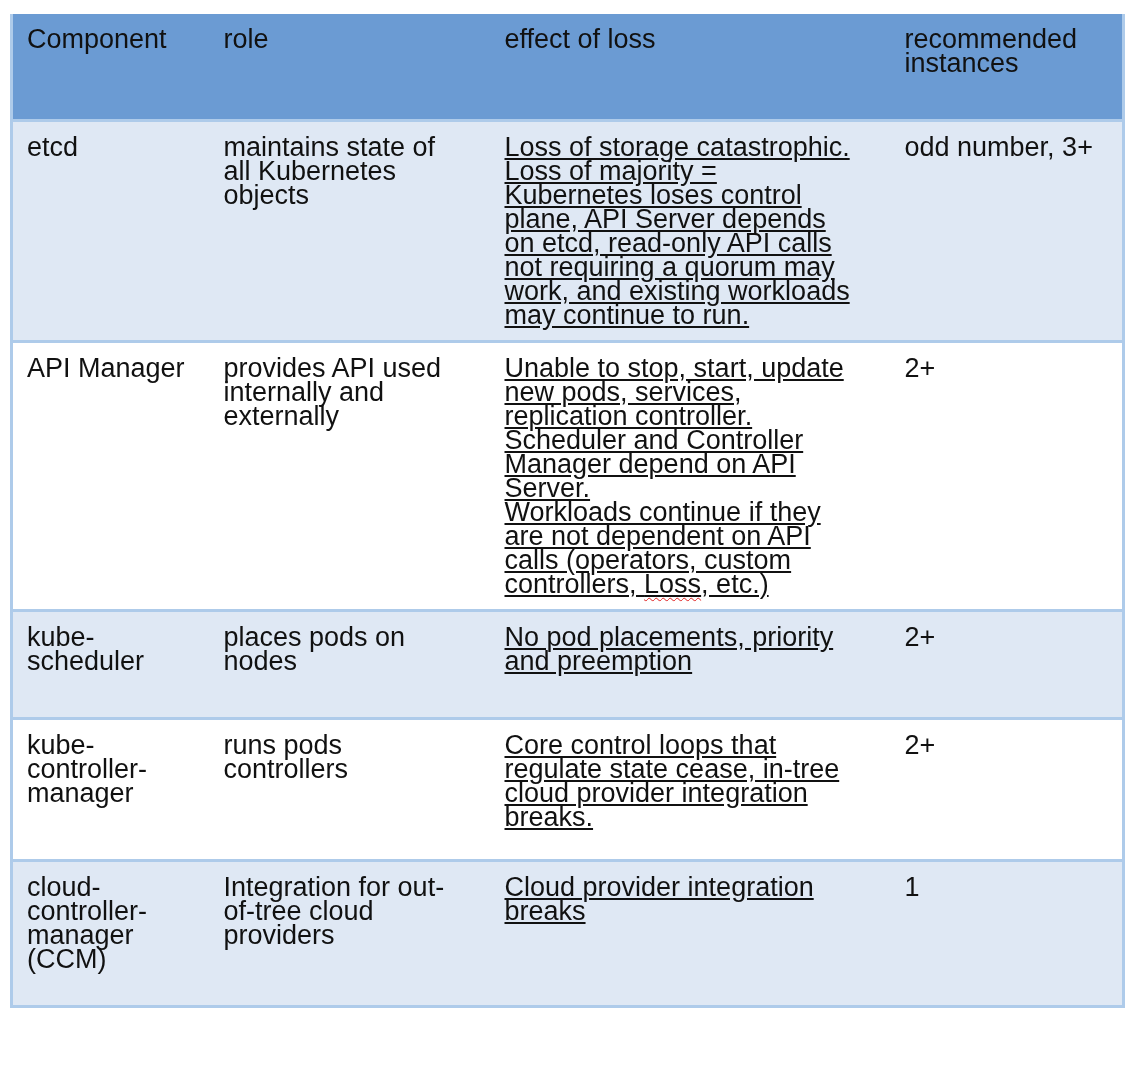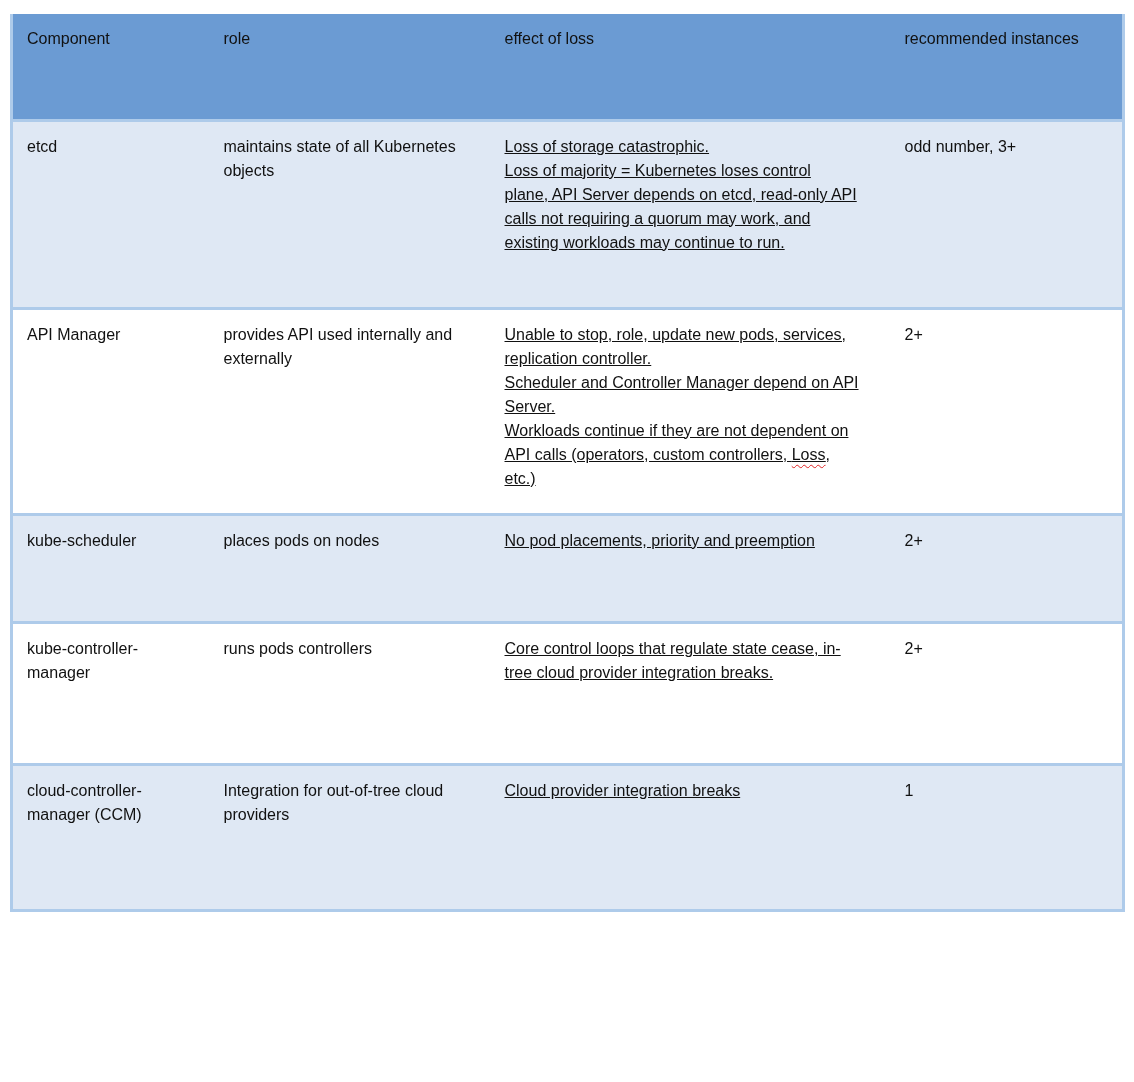--- a/index.html
+++ b/index.html
@@ -20,21 +20,21 @@
     height: 1082px;
     background: #ffffff;
   }
   table.k8s-table {
     border-collapse: collapse;
     table-layout: fixed;
     margin: 14px 12px 0 10px;
     width: 1112px;
     border: 3px solid var(--border, #aecbea);
     border-top: none;
-    font-size: 16px;
+    font-size: 27px;
     line-height: 24px;
   }
   col.c1 { width: 198px; }
   col.c2 { width: 281px; }
   col.c3 { width: 400px; }
   col.c4 { width: 233px; }
   th, td {
     vertical-align: top;
     text-align: left;
     font-weight: normal;
@@ -93,21 +93,21 @@
             <div class="para">Loss of storage catastrophic.</div>
             <div class="para">Loss of majority = Kubernetes loses control plane, API Server depends on etcd, read-only API calls not requiring a quorum may work, and existing workloads may continue to run.</div>
           </td>
     <td>odd number, 3+</td>
   </tr>
 
   <tr>
     <td>API Manager</td>
     <td>provides API used internally and externally</td>
     <td>
-            <div class="para">Unable to stop, role, update new pods, services, replication controller.</div>
+            <div class="para">Unable to stop, start, update new pods, services, replication controller.</div>
             <div class="para">Scheduler and Controller Manager depend on API Server.</div>
             <div class="para">Workloads continue if they are not dependent on API calls (operators, custom controllers, <span class="spell-error">Loss</span>, etc.)</div>
           </td>
     <td>2+</td>
   </tr>
 
   <tr>
     <td>kube-scheduler</td>
     <td>places pods on nodes</td>
     <td>

